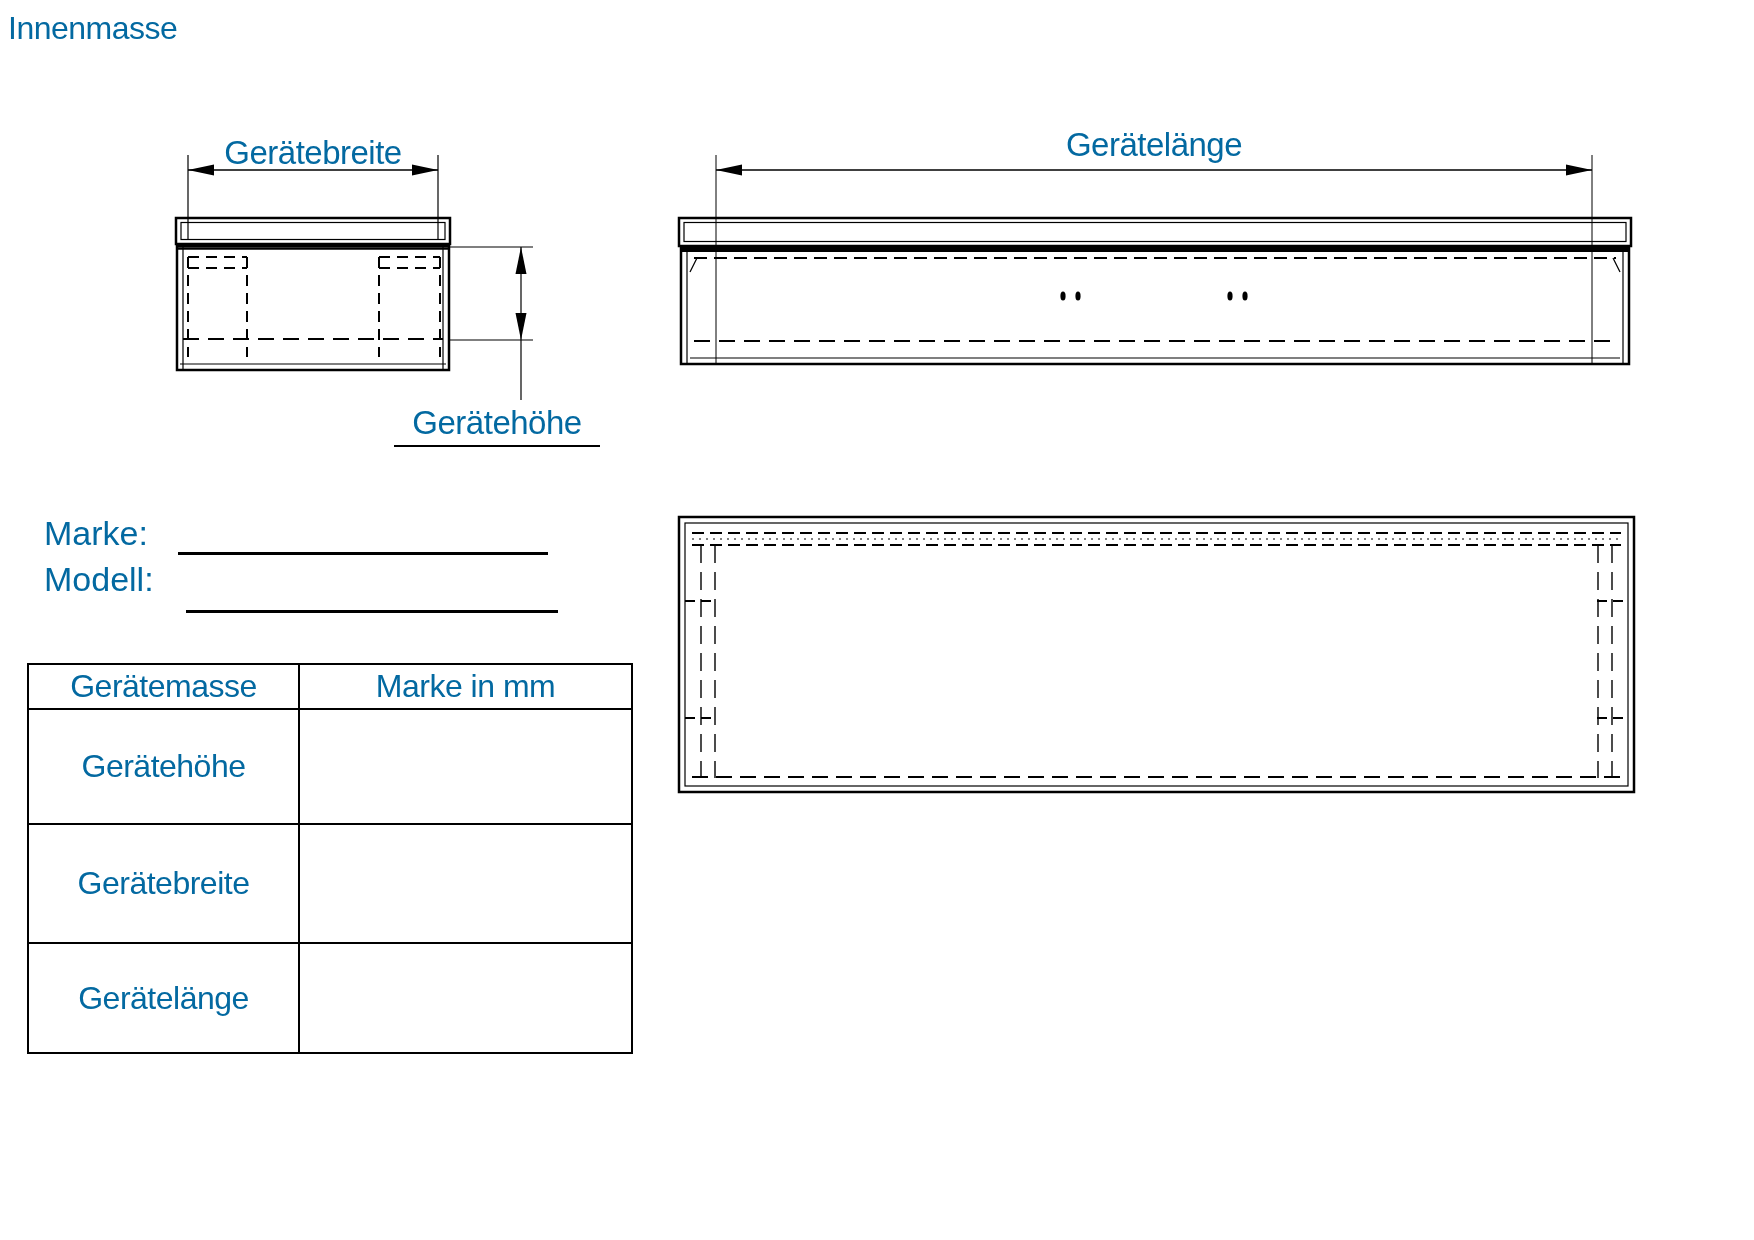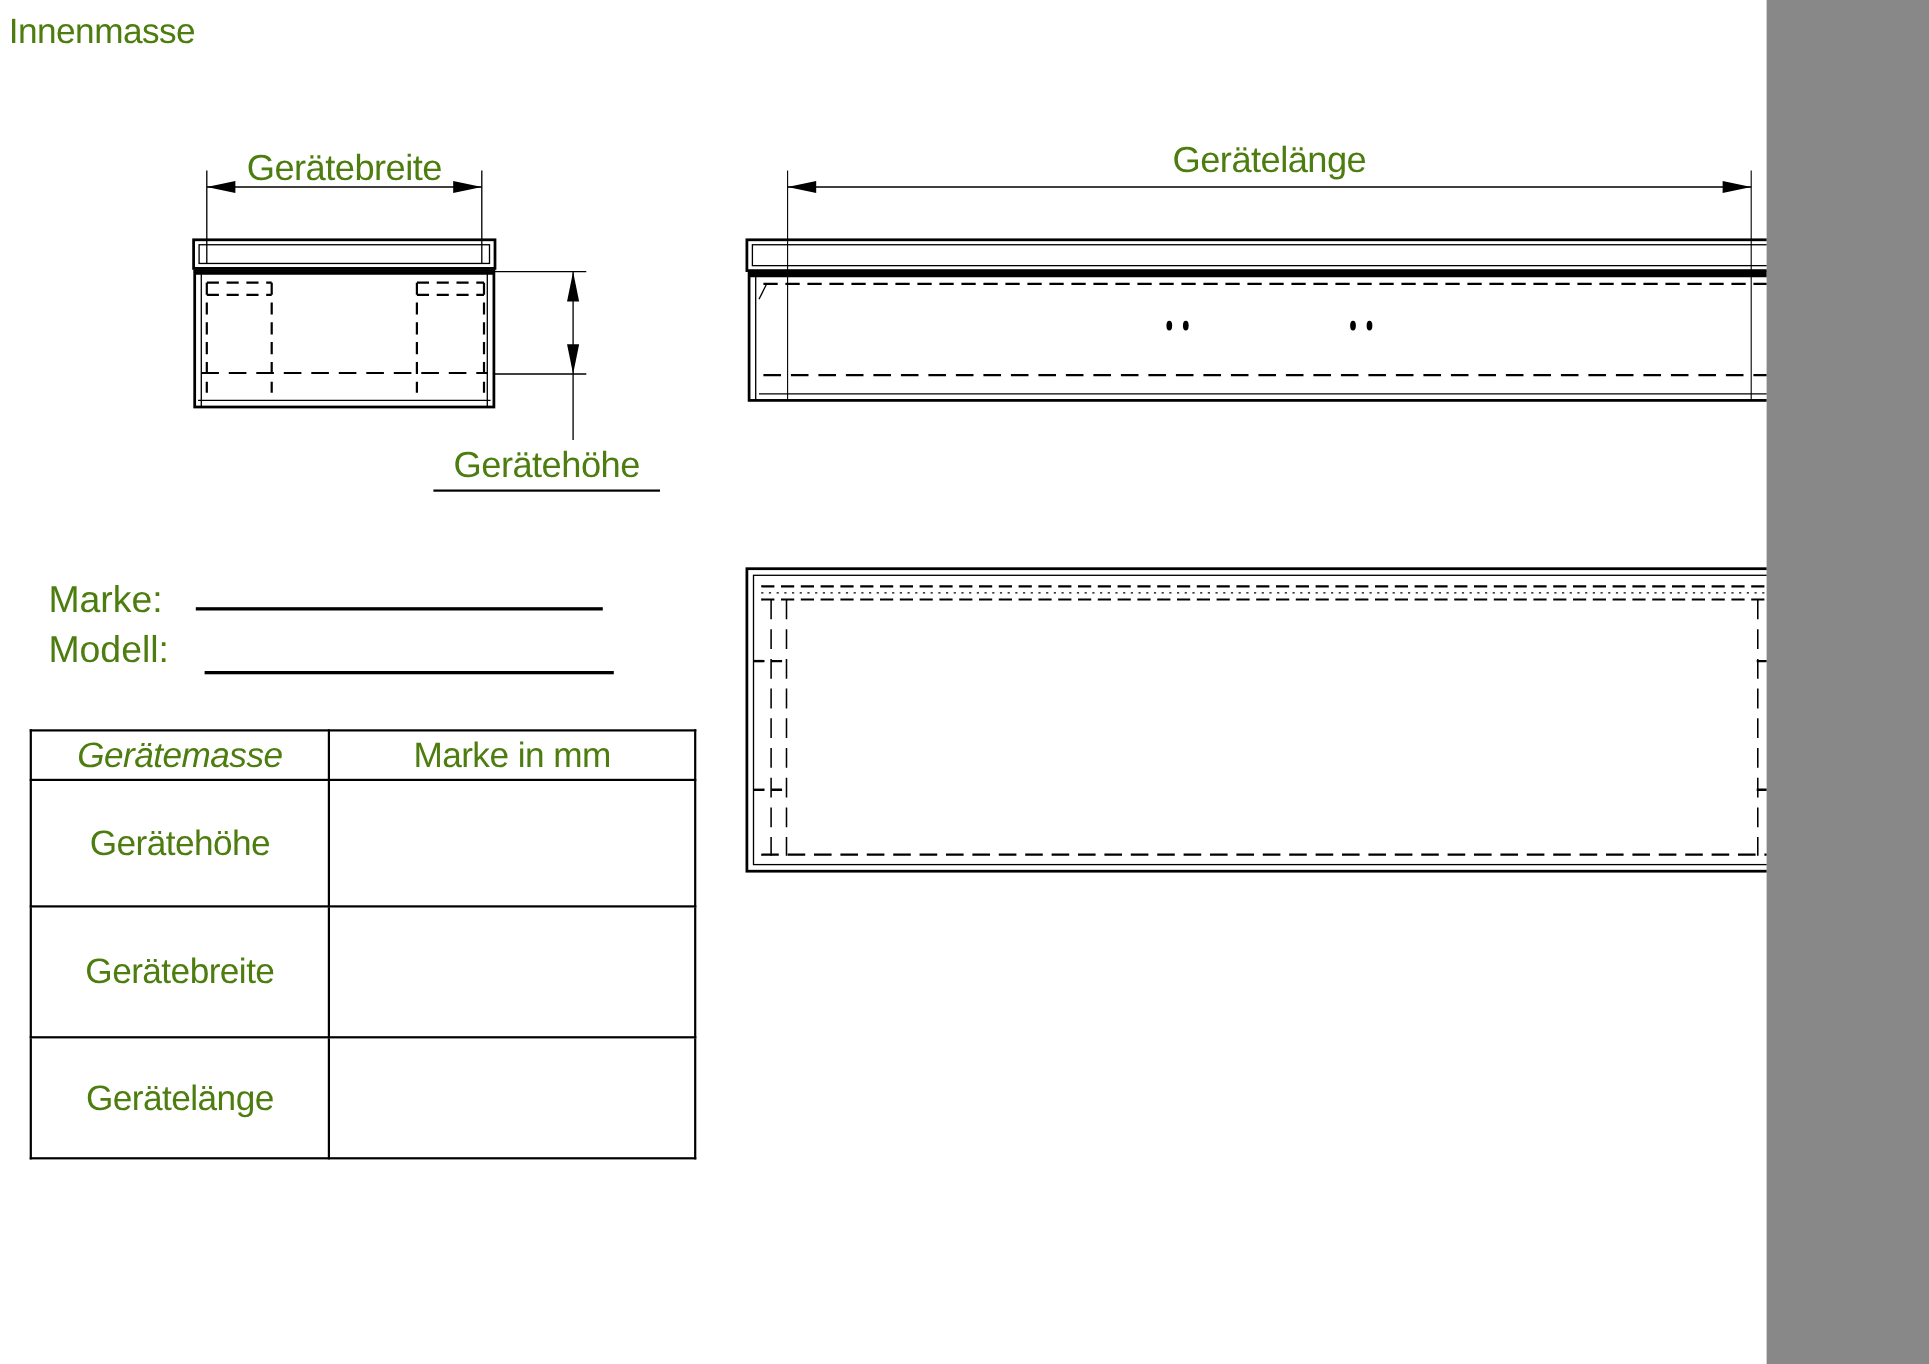--- a/index.html
+++ b/index.html
@@ -1,21 +1,21 @@
 <!DOCTYPE html>
 <html><head>
 <meta charset="utf-8">
 <style>
   html,body{margin:0;padding:0;background:#888;}
   .page{
     position:relative;
-    width:1606px;height:1240px;
+    width:1754px;height:1240px;
     background:#ffffff;
     font-family:"Liberation Sans", sans-serif;
-    color:#4d7c0f;
+    color:#0369a1;
     overflow:hidden;
   }
   .abs{position:absolute;}
   .page-title{
     left:8px;top:10px;
     font-size:32px;
     letter-spacing:-0.5px;
   }
   .dim-label{
     font-size:33px;
@@ -26,21 +26,20 @@
   .dim-label.width-label{left:198px;top:134px;width:230px;}
   .dim-label.length-label{left:1034px;top:126px;width:240px;}
   .dim-label.height-label{
     left:394px;top:404px;width:206px;
     border-bottom:2px solid #000;
     padding-bottom:3px;
   }
   .form-label{
     font-size:34px;
     white-space:nowrap;
-    margin-top:12px;
   }
   .brand-label{left:44px;top:514px;}
   .model-label{left:44px;top:560px;}
   .fill-line{
     height:0;border-bottom:3px solid #000;
   }
   .brand-line{left:178px;top:552px;width:370px;}
   .model-line{left:186px;top:610px;width:372px;}
   table.dim-table{
     position:absolute;
@@ -50,21 +49,21 @@
     table-layout:fixed;
     font-size:32px;
   }
   table.dim-table td{
     border:2px solid #000;
     text-align:center;
     vertical-align:middle;
     padding:0;
     letter-spacing:-0.5px;
   }
-  .col-label{width:269px;font-style:italic;}
+  .col-label{width:269px;}
   .col-value{width:331px;}
   tr.header-row{height:45px;}
   tr.row-1{height:115px;}
   tr.row-2{height:119px;}
   tr.row-3{height:110px;}
   .note{
     left:8px;top:1108px;
     font-size:33px;
     white-space:nowrap;
     letter-spacing:-0.5px;

